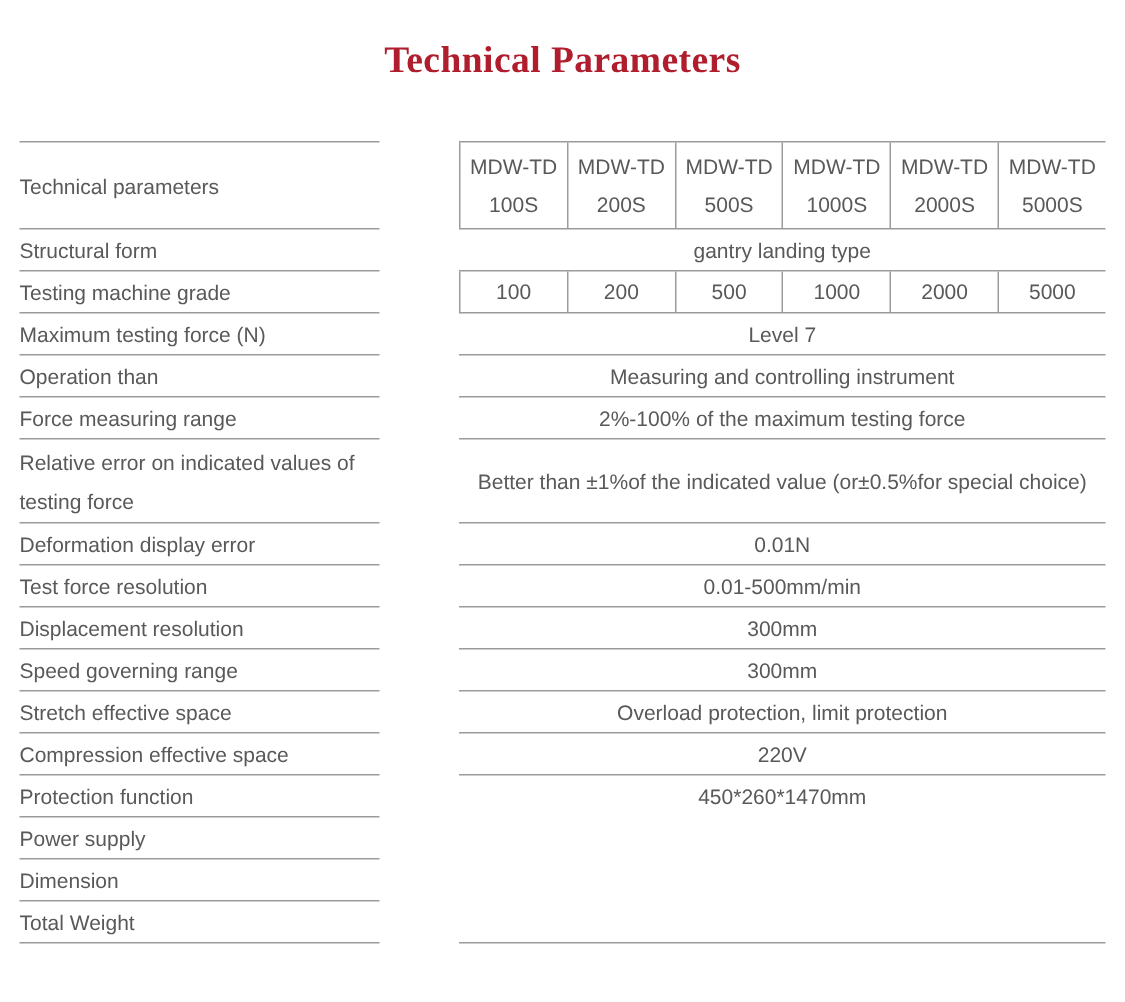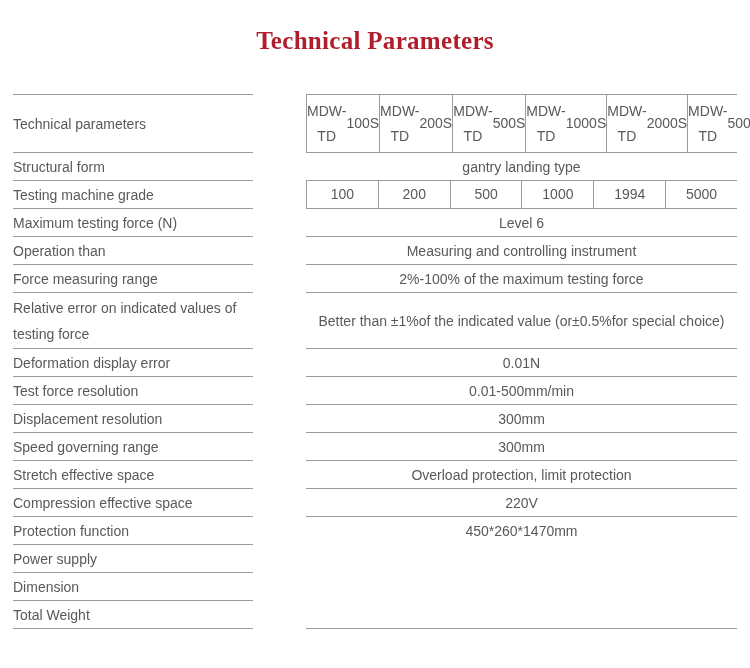--- a/index.html
+++ b/index.html
@@ -59,21 +59,21 @@
   .cells{
     display:flex;
     width:100%;
     height:100%;
     align-items:stretch;
   }
   .cell{
     flex:1 1 0;
     border-left:1px solid var(--line);
     display:flex;
-    flex-direction:row;
+    flex-direction:column;
     align-items:center;
     justify-content:center;
     line-height:25px;
     text-align:center;
   }
 </style>
 </head>
 <body>
 
 <h1 class="page-title">Technical Parameters</h1>
@@ -178,30 +178,30 @@
         <div class="cell">
             <span>200</span>
           </div>
         <div class="cell">
             <span>500</span>
           </div>
         <div class="cell">
             <span>1000</span>
           </div>
         <div class="cell">
-            <span>1994</span>
+            <span>2000</span>
           </div>
         <div class="cell">
             <span>5000</span>
           </div>
       </div>
     </div>
 
     <div class="row">
-        <span class="val">Level 6</span>
+        <span class="val">Level 7</span>
       </div>
     <div class="row">
         <span class="val">Measuring and controlling instrument</span>
       </div>
     <div class="row">
         <span class="val">2%-100% of the maximum testing force</span>
       </div>
     <div class="row h-tall">
         <span class="val">Better than ±1%of the indicated value (or±0.5%for special choice)</span>
       </div>

